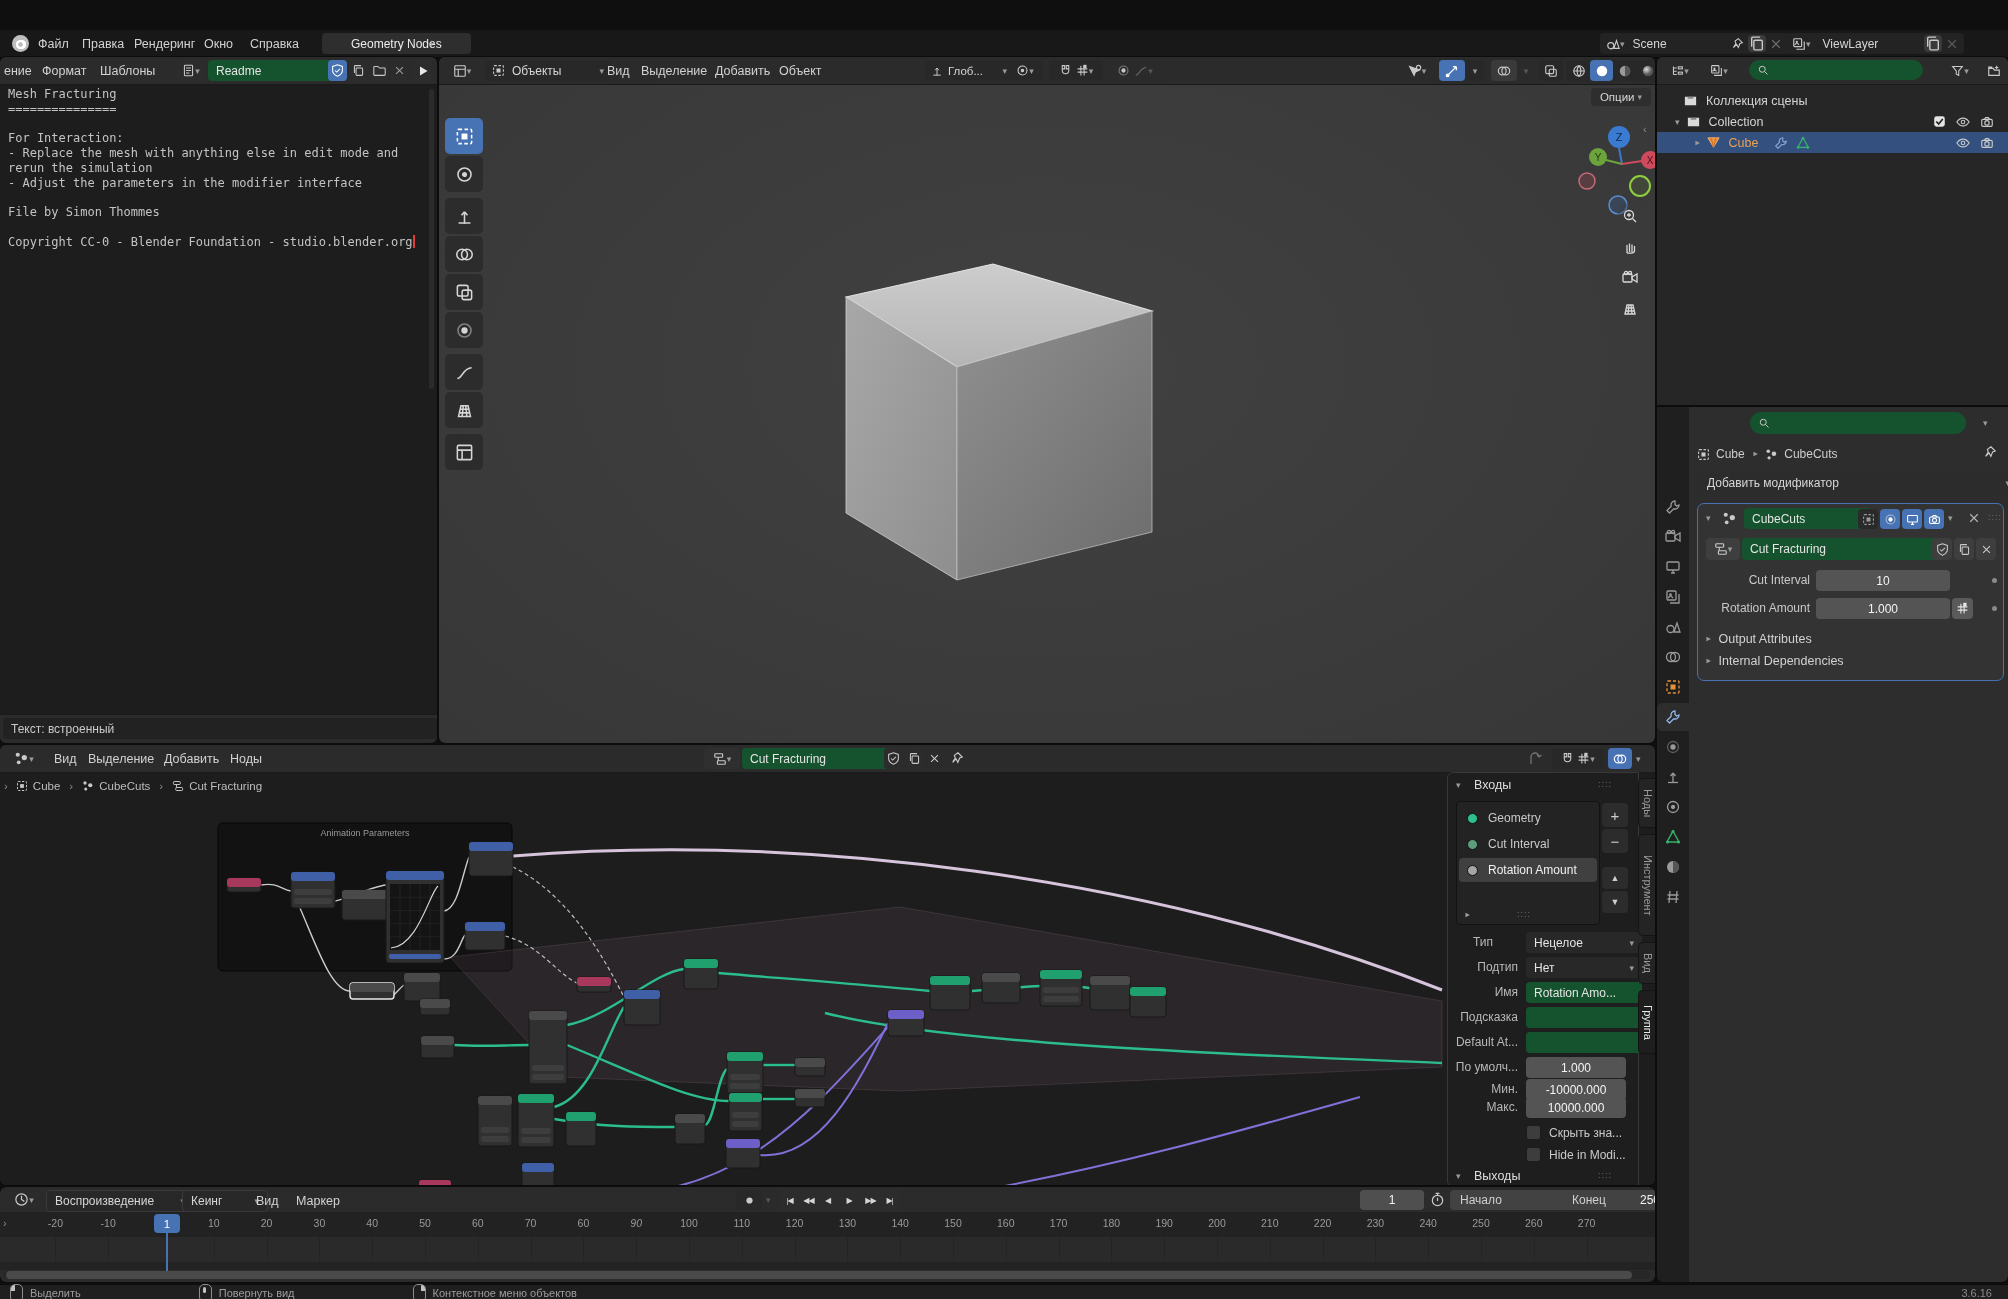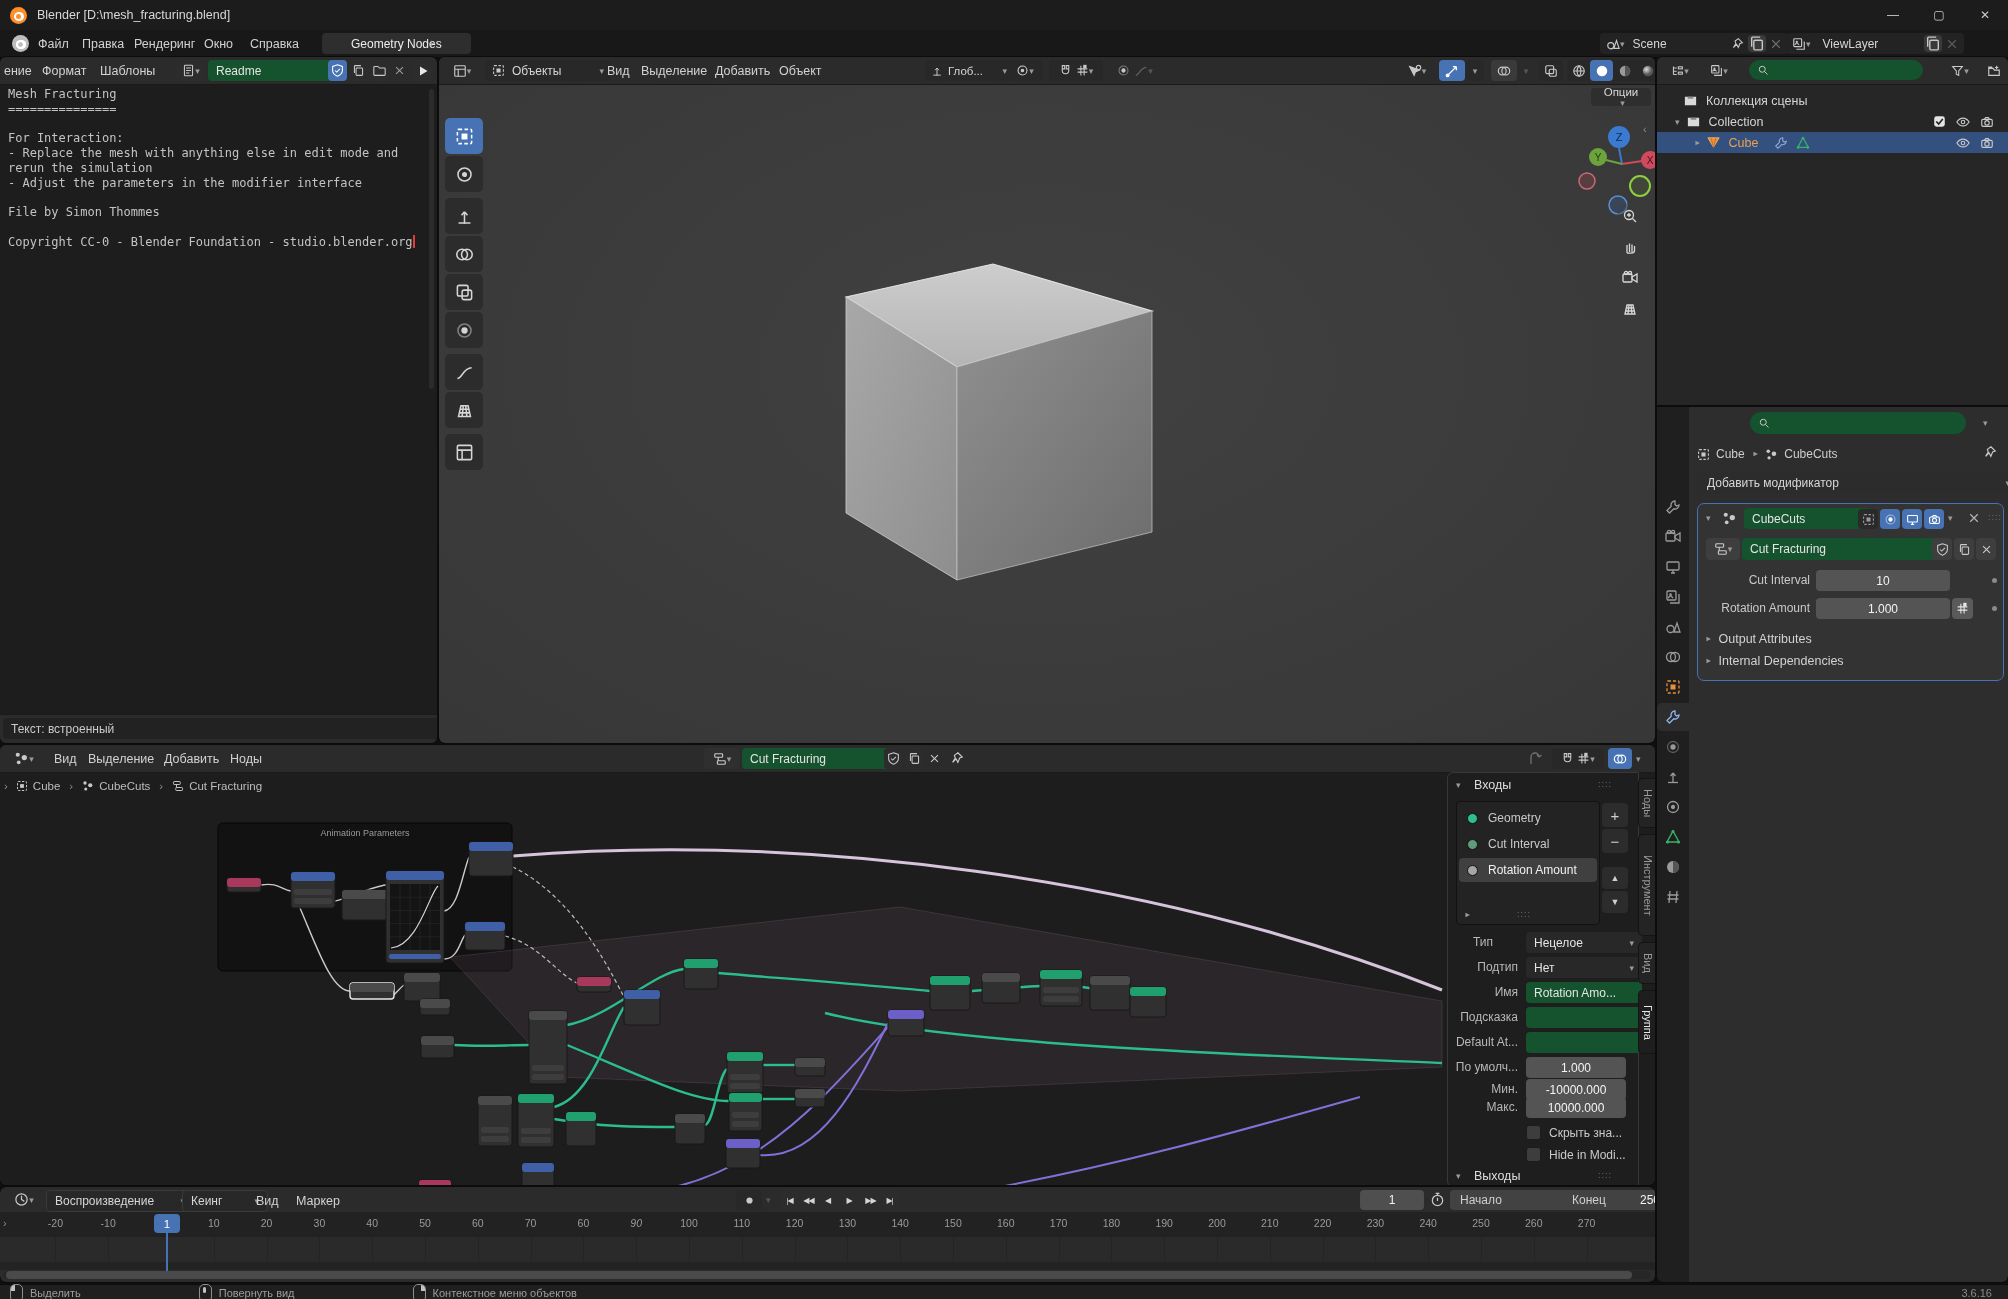--- a/index.html
+++ b/index.html
@@ -28,29 +28,20 @@
   .dot-anim{position:absolute;width:5px;height:5px;border-radius:50%;background:#8a8a8a;}
   .ddots{color:#6f6f6f;font-size:9px;letter-spacing:1px;}
   .cb{width:13px;height:13px;background:#3d3d3d;border:1px solid #1c1c1c;border-radius:3px;}
   .olrow{position:absolute;left:0;right:0;height:21px;display:flex;align-items:center;font-size:12.5px;color:#d4d4d4;}
 </style>
 </head>
 <body>
 
 <div class="app">
 
-  <div class="abs" id="titlebar" style="left:0;top:0;width:2008px;height:30px;background:#1c1c1c;display:flex;align-items:center;">
-    <span class="blogo" style="margin-left:10px;"></span>
-    <span style="margin-left:10px;font-size:12.5px;color:#d8d8d8;">Blender [D:\mesh_fracturing.blend]</span>
-    <span id="winbtns" style="margin-left:auto;display:flex;">
-        <div style="width: 46px; height: 30px; display: flex; align-items: center; justify-content: center; font-size: 12px; color: rgb(201, 201, 201);">—</div>
-        <div style="width: 46px; height: 30px; display: flex; align-items: center; justify-content: center; font-size: 12px; color: rgb(201, 201, 201);">▢</div>
-        <div style="width: 46px; height: 30px; display: flex; align-items: center; justify-content: center; font-size: 12px; color: rgb(201, 201, 201);">✕</div>
-      </span>
-  </div>
 
   <div class="abs" id="topbar" style="left:0;top:30px;width:2008px;height:27px;background:#181818;border-bottom:1px solid #0c0c0c;">
     <span class="blogo abs" style="left:12px;top:5px;filter:grayscale(1) brightness(1.2);"></span>
     <span id="topmenus"></span>
     <div class="pill" style="left:322px;top:3px;height:21px;padding:0 29px;background:#2e2e2e;color:#ececec;">
       <span>Geometry Nodes</span>
     </div>
     <span class="menu" style="left:424px;color:#9a9a9a;">+</span>
     <div class="pill" style="left:1600px;top:3px;width:176px;height:21px;justify-content:flex-start;padding:0 6px;background:#232323;">
       <span class="ic" style="width:14px;height:14px;">
@@ -315,21 +306,21 @@
                   <stop offset="0" stop-color="#ddd"></stop>
                   <stop offset="1" stop-color="#555"></stop>
                 </radialGradient>
               </defs>
               <circle cx="8" cy="8" r="6" fill="url(#rg)"></circle>
             </svg>
           </div>
         </div>
       </div>
     
-    <div class="pill" style="left:1152px;top:31px;width:60px;height:18px;background:#2e2e2e;flex-direction:column;">
+    <div class="pill" style="left:1152px;top:31px;width:60px;height:18px;background:#2e2e2e;">
       <span style="font-size:11.5px;">Опции</span>
       <span class="chev" style="margin-left:3px;">▾</span>
     </div>
     <span class="abs" style="left:1204px;top:66px;color:#8a8a8a;font-size:11px;">‹</span>
     <div id="vptools"></div>
     <svg class="abs" width="1216" height="686" style="left:0;top:0;pointer-events:none;">
       <defs>
         <linearGradient id="gtop" x1="0" y1="0" x2="0" y2="1">
             <stop offset="0" stop-color="#cdcdcd"></stop>
             <stop offset="1" stop-color="#b4b4b4"></stop>

